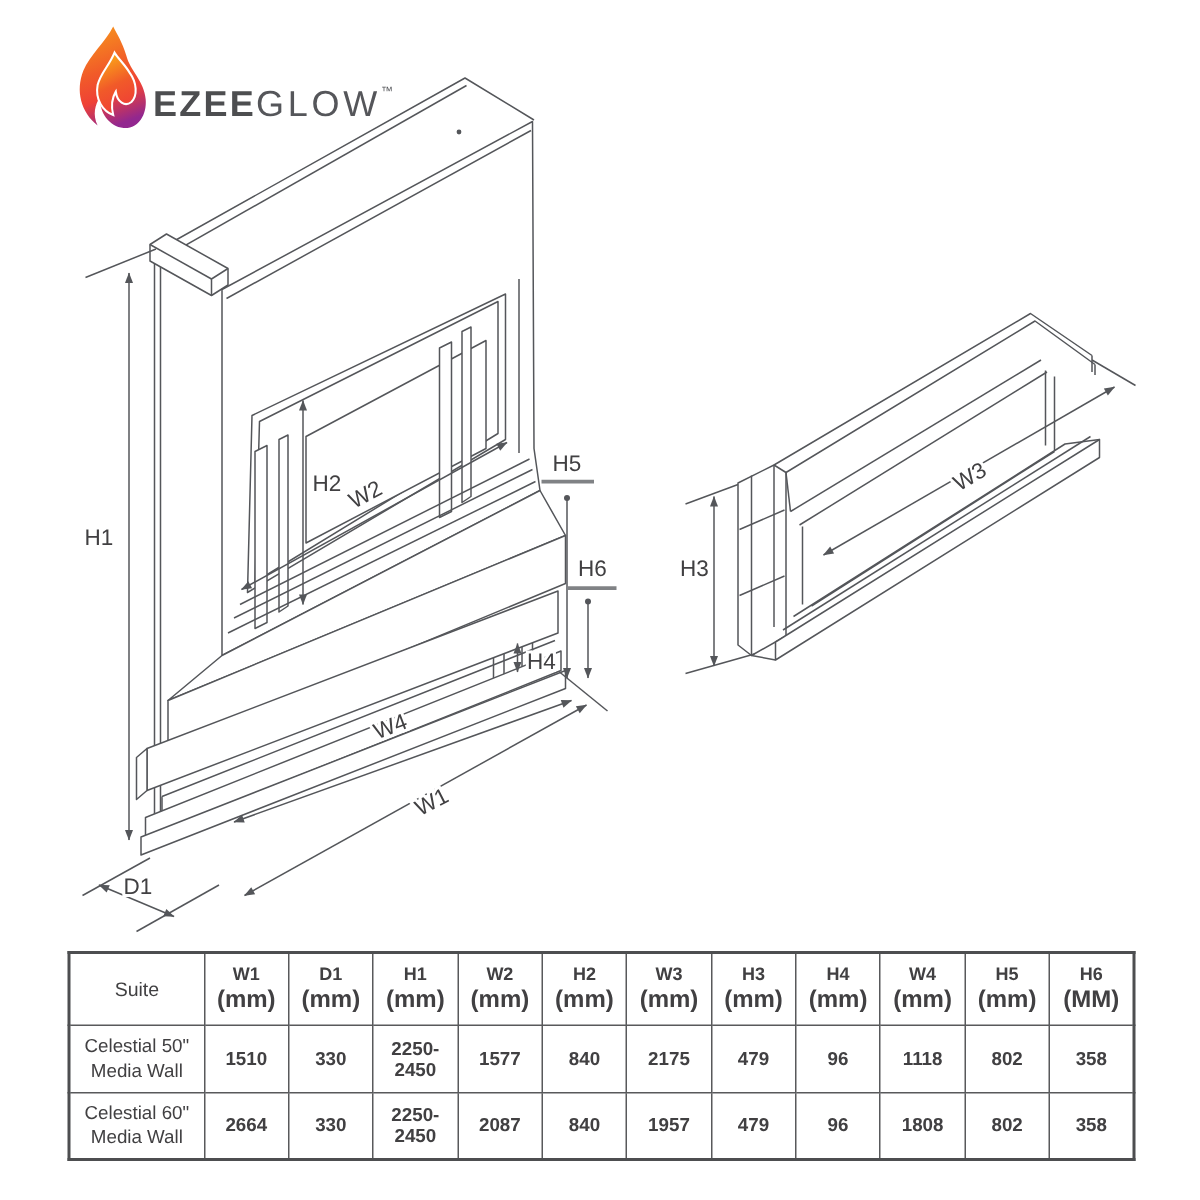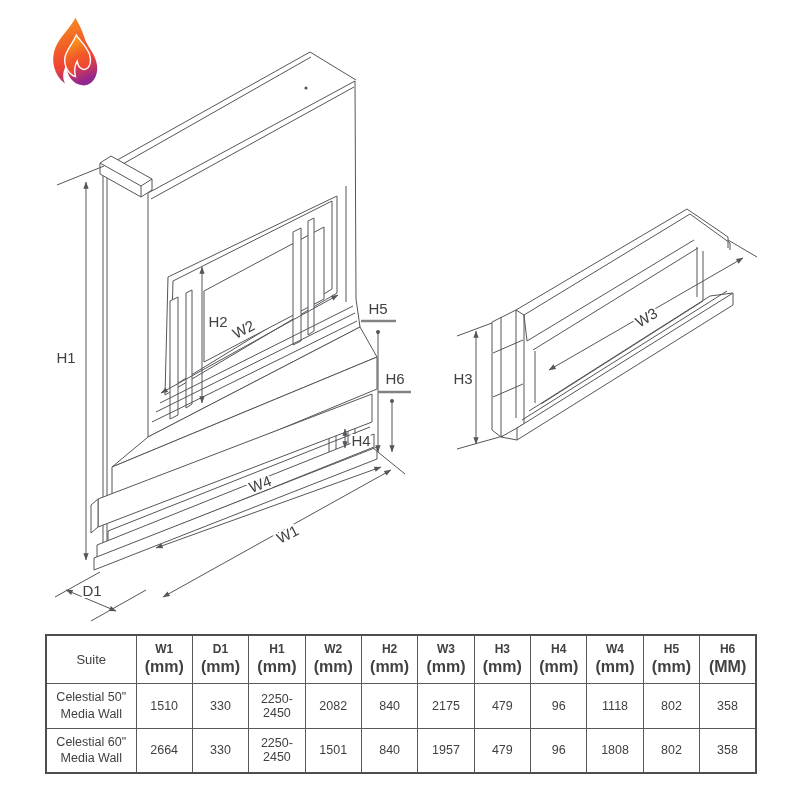--- a/index.html
+++ b/index.html
@@ -12,21 +12,21 @@
   .brand .tm{font-size:8px;color:#55565a;vertical-align:14px;letter-spacing:0;}
   #drawing{position:absolute;left:0;top:0;}
   .spec-table{position:absolute;left:45px;top:634px;width:712px;border-collapse:collapse;table-layout:fixed;color:#414042;}
   .spec-table th,.spec-table td{border:1px solid #58595b;text-align:center;vertical-align:middle;padding:0;}
   .spec-table{border:2px solid #4d4e50;}
   .spec-table thead tr{height:48px;}
   .spec-table tbody tr{height:45px;}
   .h-code{font-size:12px;font-weight:700;line-height:1.25;}
   .h-unit{font-size:16px;font-weight:700;line-height:1.25;}
   .suite-h{font-size:13px;font-weight:400;}
-  .cell-val{font-size:12.5px;font-weight:400;}
+  .cell-val{font-size:12.5px;font-weight:700;}
   .suite-cell div{font-size:12.5px;line-height:1.3;}
 </style>
 </head>
 <body>
 
 <div class="logo">
   <svg width="52" height="78" viewBox="0 0 60 90">
     <defs>
       <linearGradient id="fg1" x1="0.2" y1="0" x2="0.45" y2="1">
         <stop offset="0" stop-color="#F7941D"></stop>
@@ -36,20 +36,21 @@
       </linearGradient>
       <linearGradient id="fg2" x1="0" y1="0" x2="0.3" y2="1">
         <stop offset="0" stop-color="#FDB913"></stop>
           <stop offset="0.6" stop-color="#F15A29"></stop>
           <stop offset="1" stop-color="#EF4136"></stop>
       </linearGradient>
     </defs>
     <path d="M34,2 C28,14 16,24 11,36 C5,51 9,68 22,78 C18,70 20,62 24,56 C23,68 31,79 42,80 C53,81 60,70 59,58 C58,44 47,36 44,24 C41,14 37,8 34,2 Z" fill="url(#fg1)"></path>
     <path d="M35,22 C31,32 24,38 22,47 C20,58 26,67 34,70 C32,62 33,57 36,52 C37,60 43,64 48,60 C53,55 52,45 47,38 C43,31 38,27 35,22 Z" fill="url(#fg2)" stroke="#ffffff" stroke-width="1.6"></path>
   </svg>
+  <div class="brand"><span class="bold">EZEE</span><span class="light">GLOW</span><span class="tm">™</span></div>
 </div>
 
 <svg id="drawing" width="800" height="632" viewBox="0 0 800 632">
   <defs>
     <marker id="arw" viewBox="0 0 10 10" refX="9.5" refY="5" markerWidth="9" markerHeight="7" orient="auto-start-reverse" markerUnits="userSpaceOnUse">
       <path d="M0,1.2 L10,5 L0,8.8 Z" fill="#54565a"></path>
     </marker>
   </defs>
 
   <g stroke="#54565a" stroke-width="1" fill="none" stroke-linejoin="round">
@@ -232,38 +233,38 @@
   </thead>
   <tbody>
     <tr>
       <td class="suite-cell">
           <div>Celestial 50"</div>
           <div>Media Wall</div>
         </td>
       <td class="cell-val">1510</td>
       <td class="cell-val">330</td>
       <td class="cell-val">2250-2450</td>
-      <td class="cell-val">2082</td>
+      <td class="cell-val">1577</td>
       <td class="cell-val">840</td>
       <td class="cell-val">2175</td>
       <td class="cell-val">479</td>
       <td class="cell-val">96</td>
       <td class="cell-val">1118</td>
       <td class="cell-val">802</td>
       <td class="cell-val">358</td>
     </tr>
     <tr>
       <td class="suite-cell">
           <div>Celestial 60"</div>
           <div>Media Wall</div>
         </td>
       <td class="cell-val">2664</td>
       <td class="cell-val">330</td>
       <td class="cell-val">2250-2450</td>
-      <td class="cell-val">1501</td>
+      <td class="cell-val">2087</td>
       <td class="cell-val">840</td>
       <td class="cell-val">1957</td>
       <td class="cell-val">479</td>
       <td class="cell-val">96</td>
       <td class="cell-val">1808</td>
       <td class="cell-val">802</td>
       <td class="cell-val">358</td>
     </tr>
   </tbody>
 </table>

